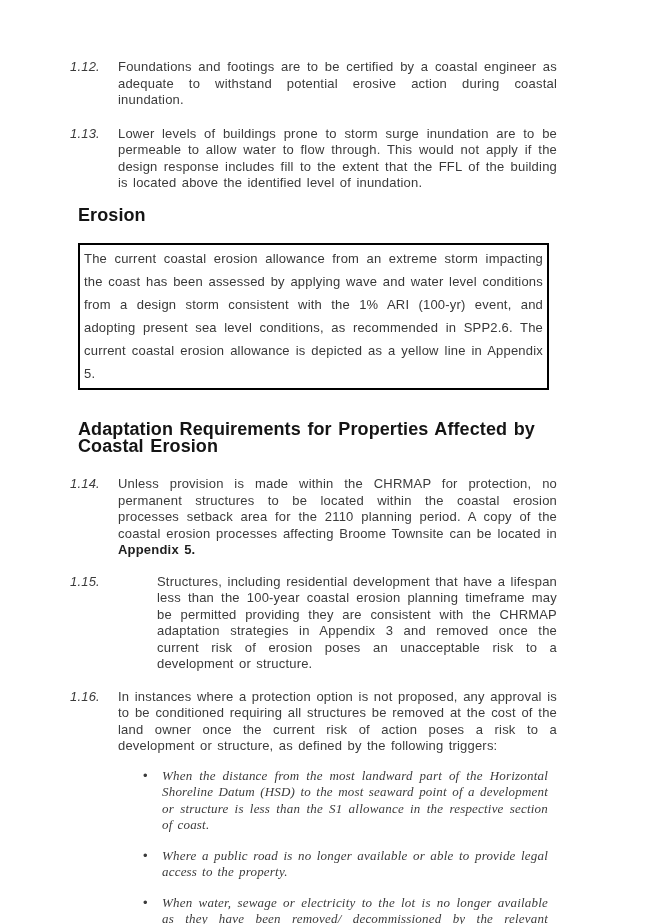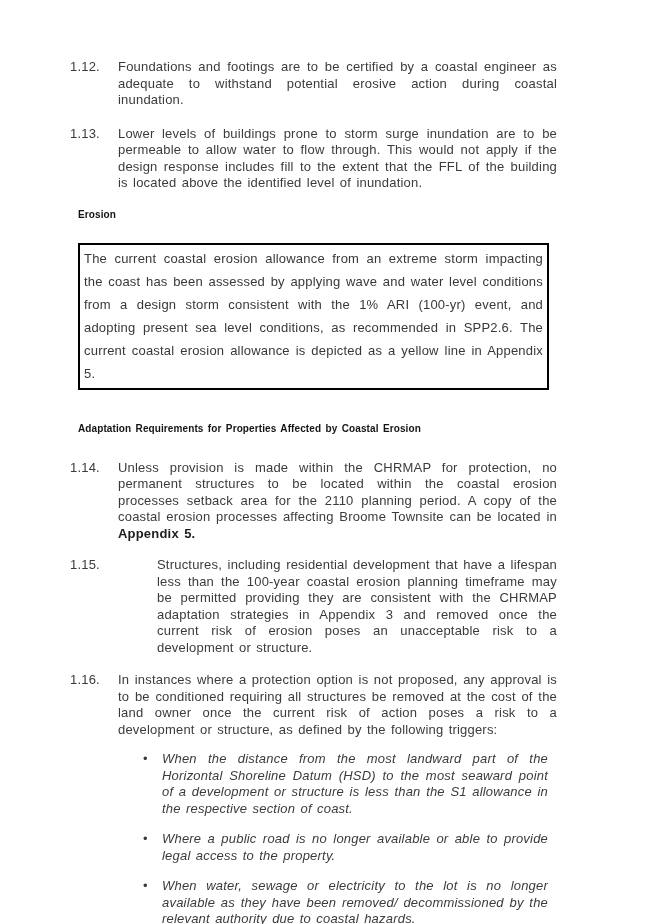--- a/index.html
+++ b/index.html
@@ -16,27 +16,27 @@
     background: #ffffff;
   }
   .content {
     padding: 59px 96px 0 70px;
     font-size: 13px;
     line-height: 16.5px;
     letter-spacing: 0.2px;
     word-spacing: 1.5px;
   }
   .num-item { display: flex; }
-  .num-col { width: 48px; flex: none; }
+  .num-col { width: 48px; flex: none; font-style: italic; }
   .num-text { flex: 1; text-align: justify; }
   .mb-112 { margin-bottom: 17px; }
   .mb-113 { margin-bottom: 15px; }
   .section-heading {
     margin: 0 0 20px 8px;
-    font-size: 10px;
+    font-size: 18px;
     font-weight: bold;
     color: #141414;
     letter-spacing: 0.1px;
   }
   .adapt-heading { margin: 0 0 22px 8px; }
   .erosion-box {
     margin: 0 8px 31px 8px;
     border: 2px solid #000000;
     padding: 2px 4px 3px 4px;
     text-align: justify;
@@ -45,21 +45,21 @@
   }
   .mb-114 { margin-bottom: 15px; }
   .mb-115 { margin-bottom: 16px; gap: 39px; }
   .mb-116 { margin-bottom: 13px; }
   .bullet-item {
     display: flex;
     margin: 0 9px 14px 25px;
     font-style: italic;
   }
   .bullet-marker { width: 19px; flex: none; font-style: normal; }
-  .bullet-text { flex: 1; text-align: justify; }
+  .bullet-text { flex: 1; text-align: justify; font-family: Liberation Serif, serif; }
   .bold-inline { font-weight: bold; color: #1e1e1e; }
   .footer {
     position: absolute;
     left: 76px; right: 74px; top: 868px;
     border-top: 2px solid #3a3a3a;
     padding-top: 3px;
     display: flex;
     font-size: 12px;
     letter-spacing: 0.2px;
     color: #3b3b3b;

